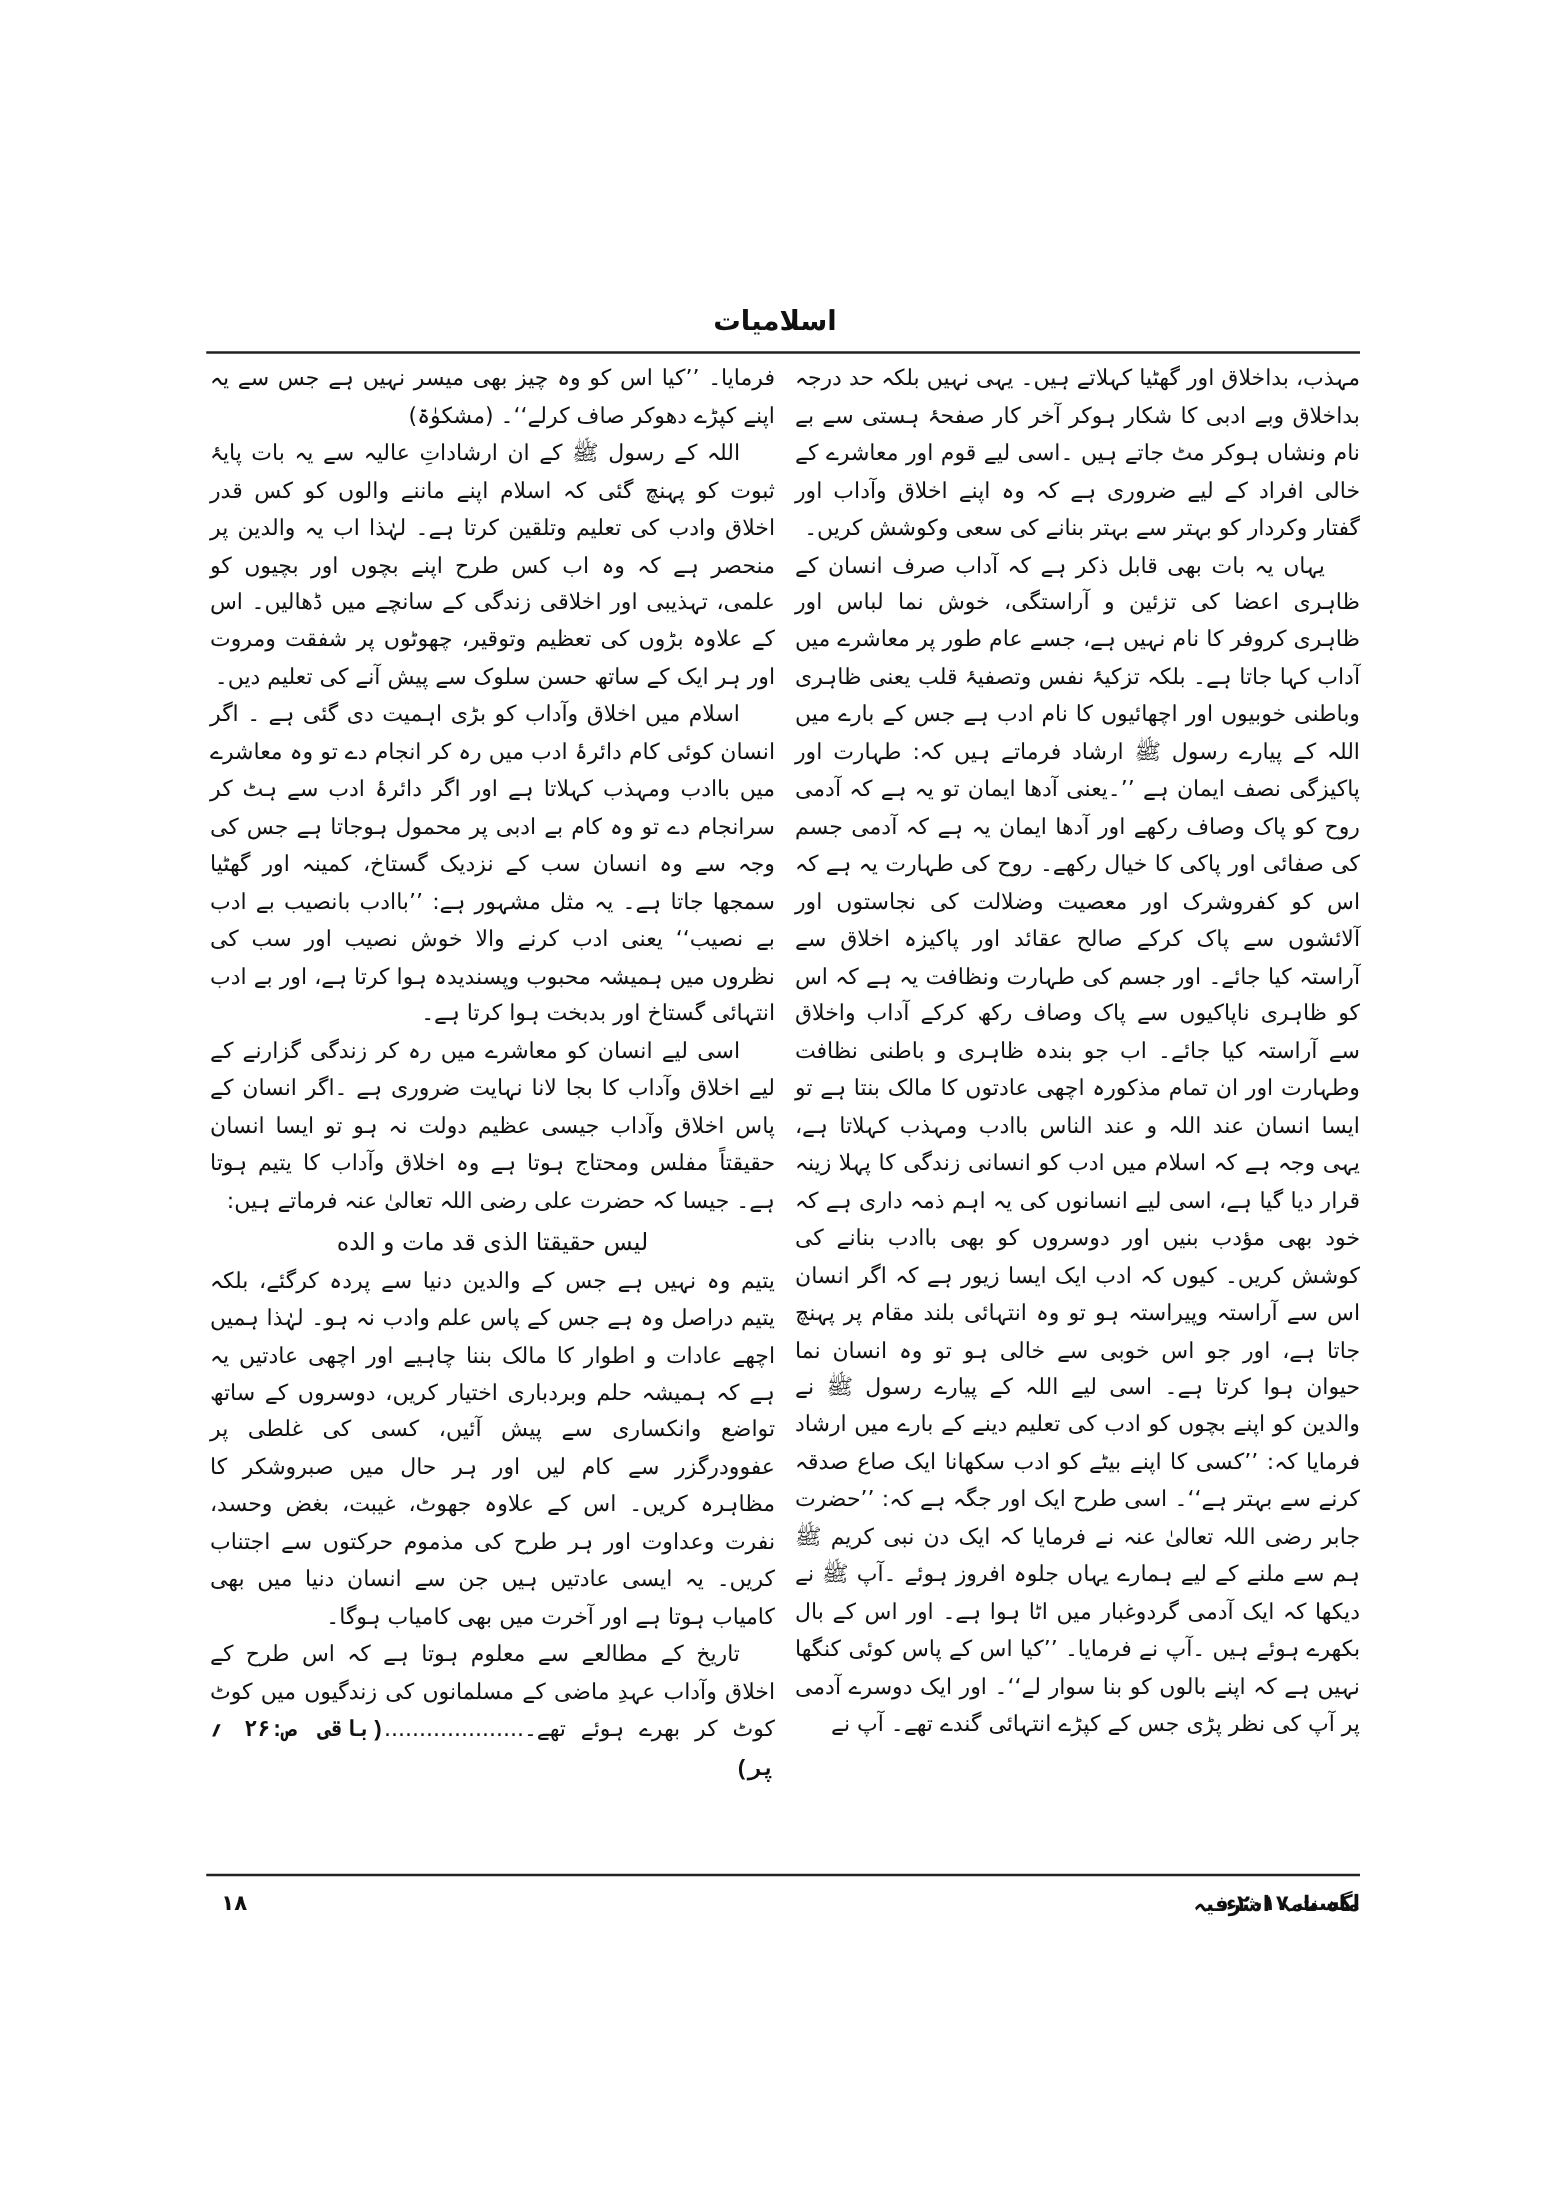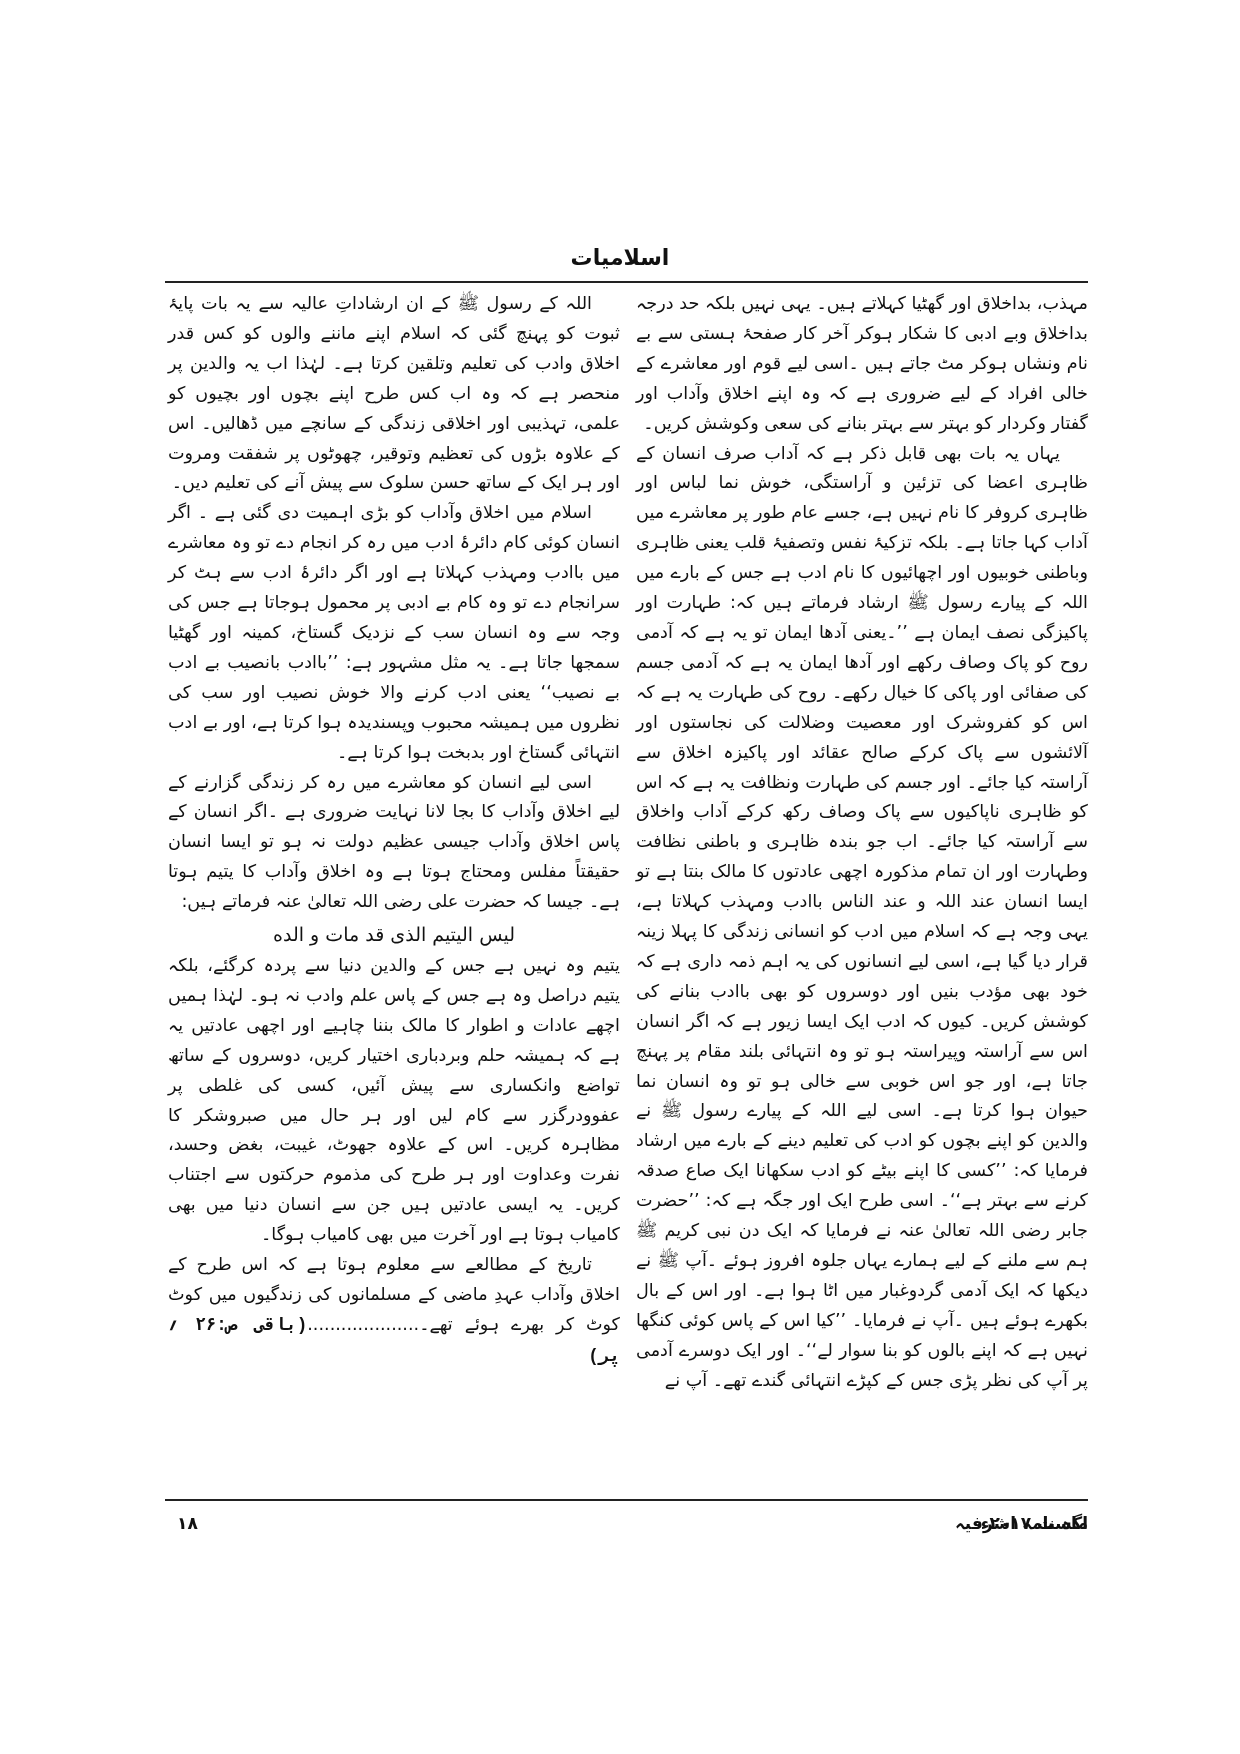--- a/index.html
+++ b/index.html
@@ -33,24 +33,25 @@
 
   <div class="header-title">اسلامیات</div>
   <div class="rule top"></div>
 
   <div class="col right">
     <p>مہذب، بداخلاق اور گھٹیا کہلاتے ہیں۔ یہی نہیں بلکہ حد درجہ بداخلاق وبے ادبی کا شکار ہوکر آخر کار صفحۂ ہستی سے بے نام ونشاں ہوکر مٹ جاتے ہیں ۔اسی لیے قوم اور معاشرے کے خالی افراد کے لیے ضروری ہے کہ وہ اپنے اخلاق وآداب اور گفتار وکردار کو بہتر سے بہتر بنانے کی سعی وکوشش کریں۔</p>
     <p class="indent">یہاں یہ بات بھی قابل ذکر ہے کہ آداب صرف انسان کے ظاہری اعضا کی تزئین و آراستگی، خوش نما لباس اور ظاہری کروفر کا نام نہیں ہے، جسے عام طور پر معاشرے میں آداب کہا جاتا ہے۔ بلکہ تزکیۂ نفس وتصفیۂ قلب یعنی ظاہری وباطنی خوبیوں اور اچھائیوں کا نام ادب ہے جس کے بارے میں اللہ کے پیارے رسول ﷺ ارشاد فرماتے ہیں کہ: طہارت اور پاکیزگی نصف ایمان ہے ’’۔یعنی آدھا ایمان تو یہ ہے کہ آدمی روح کو پاک وصاف رکھے اور آدھا ایمان یہ ہے کہ آدمی جسم کی صفائی اور پاکی کا خیال رکھے۔ روح کی طہارت یہ ہے کہ اس کو کفروشرک اور معصیت وضلالت کی نجاستوں اور آلائشوں سے پاک کرکے صالح عقائد اور پاکیزہ اخلاق سے آراستہ کیا جائے۔ اور جسم کی طہارت ونظافت یہ ہے کہ اس کو ظاہری ناپاکیوں سے پاک وصاف رکھ کرکے آداب واخلاق سے آراستہ کیا جائے۔ اب جو بندہ ظاہری و باطنی نظافت وطہارت اور ان تمام مذکورہ اچھی عادتوں کا مالک بنتا ہے تو ایسا انسان عند اللہ و عند الناس باادب ومہذب کہلاتا ہے، یہی وجہ ہے کہ اسلام میں ادب کو انسانی زندگی کا پہلا زینہ قرار دیا گیا ہے، اسی لیے انسانوں کی یہ اہم ذمہ داری ہے کہ خود بھی مؤدب بنیں اور دوسروں کو بھی باادب بنانے کی کوشش کریں۔ کیوں کہ ادب ایک ایسا زیور ہے کہ اگر انسان اس سے آراستہ وپیراستہ ہو تو وہ انتہائی بلند مقام پر پہنچ جاتا ہے، اور جو اس خوبی سے خالی ہو تو وہ انسان نما حیوان ہوا کرتا ہے۔ اسی لیے اللہ کے پیارے رسول ﷺ نے والدین کو اپنے بچوں کو ادب کی تعلیم دینے کے بارے میں ارشاد فرمایا کہ: ’’کسی کا اپنے بیٹے کو ادب سکھانا ایک صاع صدقہ کرنے سے بہتر ہے‘‘۔ اسی طرح ایک اور جگہ ہے کہ: ’’حضرت جابر رضی اللہ تعالیٰ عنہ نے فرمایا کہ ایک دن نبی کریم ﷺ ہم سے ملنے کے لیے ہمارے یہاں جلوہ افروز ہوئے ۔آپ ﷺ نے دیکھا کہ ایک آدمی گردوغبار میں اٹا ہوا ہے۔ اور اس کے بال بکھرے ہوئے ہیں ۔آپ نے فرمایا۔ ’’کیا اس کے پاس کوئی کنگھا نہیں ہے کہ اپنے بالوں کو بنا سوار لے‘‘۔ اور ایک دوسرے آدمی پر آپ کی نظر پڑی جس کے کپڑے انتہائی گندے تھے۔ آپ نے</p>
   </div>
 
   <div class="col left">
+    <p>فرمایا۔ ’’کیا اس کو وہ چیز بھی میسر نہیں ہے جس سے یہ اپنے کپڑے دھوکر صاف کرلے‘‘۔ (مشکوٰۃ)</p>
     <p class="indent">اللہ کے رسول ﷺ کے ان ارشاداتِ عالیہ سے یہ بات پایۂ ثبوت کو پہنچ گئی کہ اسلام اپنے ماننے والوں کو کس قدر اخلاق وادب کی تعلیم وتلقین کرتا ہے۔ لہٰذا اب یہ والدین پر منحصر ہے کہ وہ اب کس طرح اپنے بچوں اور بچیوں کو علمی، تہذیبی اور اخلاقی زندگی کے سانچے میں ڈھالیں۔ اس کے علاوہ بڑوں کی تعظیم وتوقیر، چھوٹوں پر شفقت ومروت اور ہر ایک کے ساتھ حسن سلوک سے پیش آنے کی تعلیم دیں۔</p>
     <p class="indent">اسلام میں اخلاق وآداب کو بڑی اہمیت دی گئی ہے ۔ اگر انسان کوئی کام دائرۂ ادب میں رہ کر انجام دے تو وہ معاشرے میں باادب ومہذب کہلاتا ہے اور اگر دائرۂ ادب سے ہٹ کر سرانجام دے تو وہ کام بے ادبی پر محمول ہوجاتا ہے جس کی وجہ سے وہ انسان سب کے نزدیک گستاخ، کمینہ اور گھٹیا سمجھا جاتا ہے۔ یہ مثل مشہور ہے: ’’باادب بانصیب بے ادب بے نصیب‘‘ یعنی ادب کرنے والا خوش نصیب اور سب کی نظروں میں ہمیشہ محبوب وپسندیدہ ہوا کرتا ہے، اور بے ادب انتہائی گستاخ اور بدبخت ہوا کرتا ہے۔</p>
     <p class="indent">اسی لیے انسان کو معاشرے میں رہ کر زندگی گزارنے کے لیے اخلاق وآداب کا بجا لانا نہایت ضروری ہے ۔اگر انسان کے پاس اخلاق وآداب جیسی عظیم دولت نہ ہو تو ایسا انسان حقیقتاً مفلس ومحتاج ہوتا ہے وہ اخلاق وآداب کا یتیم ہوتا ہے۔ جیسا کہ حضرت علی رضی اللہ تعالیٰ عنہ فرماتے ہیں:</p>
-    <p class="verse">لیس الیتیم الذی قد مات و الده</p>
+    <p class="verse">لیس حقیقتا الذی قد مات و الده</p>
     <p>یتیم وہ نہیں ہے جس کے والدین دنیا سے پردہ کرگئے، بلکہ یتیم دراصل وہ ہے جس کے پاس علم وادب نہ ہو۔ لہٰذا ہمیں اچھے عادات و اطوار کا مالک بننا چاہیے اور اچھی عادتیں یہ ہے کہ ہمیشہ حلم وبردباری اختیار کریں، دوسروں کے ساتھ تواضع وانکساری سے پیش آئیں، کسی کی غلطی پر عفوودرگزر سے کام لیں اور ہر حال میں صبروشکر کا مظاہرہ کریں۔ اس کے علاوہ جھوٹ، غیبت، بغض وحسد، نفرت وعداوت اور ہر طرح کی مذموم حرکتوں سے اجتناب کریں۔ یہ ایسی عادتیں ہیں جن سے انسان دنیا میں بھی کامیاب ہوتا ہے اور آخرت میں بھی کامیاب ہوگا۔</p>
     <p class="indent"><span>تاریخ کے مطالعے سے معلوم ہوتا ہے کہ اس طرح کے اخلاق وآداب عہدِ ماضی کے مسلمانوں کی زندگیوں میں کوٹ کوٹ کر بھرے ہوئے تھے۔</span><span>....................</span><span class="cont">(باقی ص:۲۶ ؍ پر)</span></p>
   </div>
 
   <div class="rule bottom"></div>
 
   <div class="footer">
     <span class="mag">ماہ نامہ اشرفیہ</span>
     <span class="date">اگست ۲۰۱۷ء</span>
     <span class="pg">۱۸</span>

